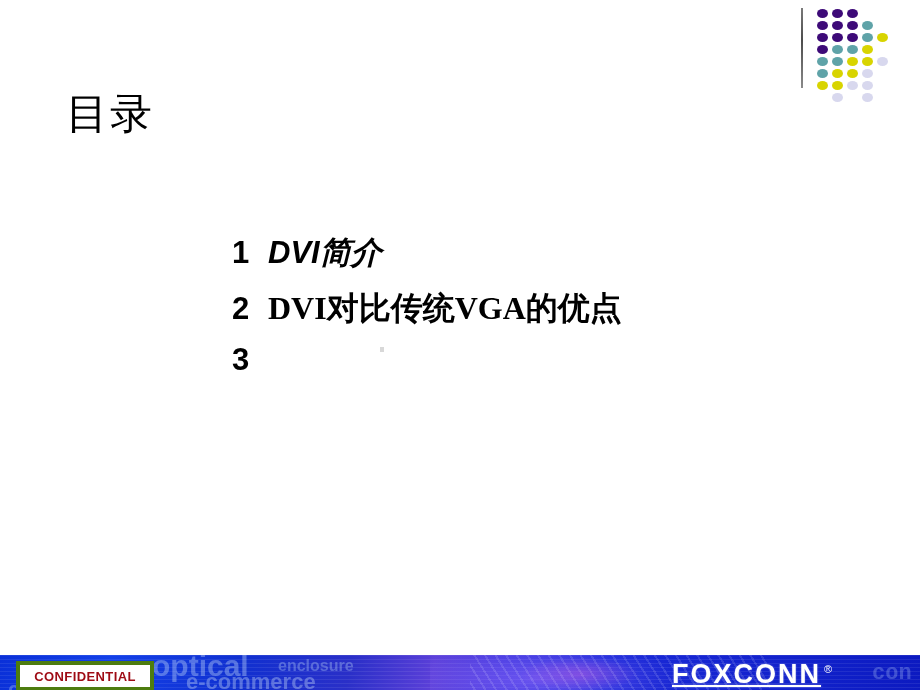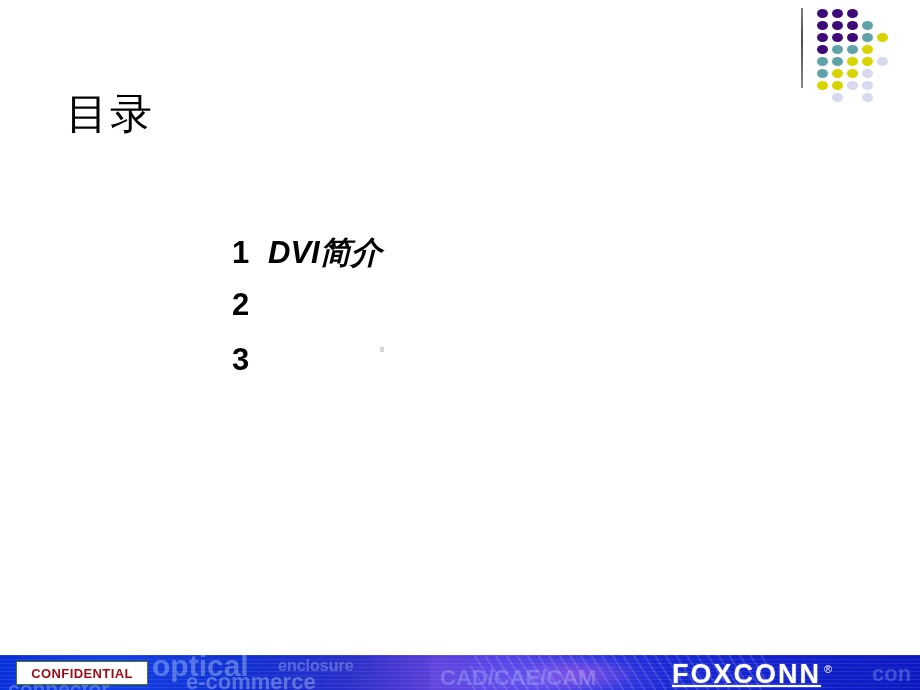--- a/index.html
+++ b/index.html
@@ -179,30 +179,30 @@
     font-weight: bold;
     color: rgba(255,255,255,0.20);
     white-space: nowrap;
     letter-spacing: 0px;
   }
   .wm-optical   { left: 152px; top: -6px;  font-size: 30px; color: rgba(180,205,245,0.42); }
   .wm-enclosure { left: 278px; top: 2px;   font-size: 16px; color: rgba(180,205,245,0.36); }
   .wm-ecom      { left: 186px; top: 14px;  font-size: 22px; color: rgba(190,210,245,0.40); }
   .wm-connector { left: 8px;   top: 22px;  font-size: 21px; color: rgba(180,205,245,0.34); }
   .wm-cad       { left: 440px; top: 10px;  font-size: 22px; color: rgba(175,200,245,0.34); }
-  .wm-con2      { left: 872px; top: 6px;   font-size: 22px; color: rgba(175,200,245,0.30); }
+  .wm-con2      { left: 872px; top: 6px;   font-size: 22px; color: rgba(175,200,245,0.30); font-family: Liberation Mono, monospace; }
 
   .confidential {
     position: absolute;
     left: 16px;
     top: 661px;
     width: 130px;
     height: 22px;
     background: #ffffff;
-    border: 1px solid #4d7c0f;
+    border: 4px solid #4d7c0f;
     display: flex;
     align-items: center;
     justify-content: center;
   }
   .confidential span {
     font-family: "Liberation Sans", sans-serif;
     font-weight: bold;
     font-size: 13px;
     letter-spacing: 0.4px;
     color: #9e0b14;
@@ -279,41 +279,41 @@
 
   <div class="agenda">
 
     <div class="agenda-item sans">
       <span class="agenda-num">1</span>
       <span class="agenda-text">DVI简介</span>
     </div>
 
     <div class="agenda-item serif">
       <span class="agenda-num">2</span>
+      <span class="agenda-text">DVI对比传统VGA的优点</span>
     </div>
 
     <div class="agenda-item sans">
       <span class="agenda-num">3</span>
     </div>
 
   </div>
 
   <div class="stray-mark"></div>
 
   <div class="footer">
     <div class="footer-streaks"></div>
     <div class="footer-glow"></div>
     <div class="footer-glow2"></div>
     <div class="footer-diag"></div>
 
     <div class="wm wm-optical">optical</div>
     <div class="wm wm-enclosure">enclosure</div>
     <div class="wm wm-ecom">e-commerce</div>
     <div class="wm wm-connector">connector</div>
-    <div class="wm wm-cad">CAD/CAE/CAM</div>
     <div class="wm wm-con2">con</div>
   </div>
 
   <div class="confidential">
     <span>CONFIDENTIAL</span>
   </div>
 
   <div class="foxconn">
     <span class="foxconn-word">FOXCONN</span>
     <span class="foxconn-reg">®</span>

